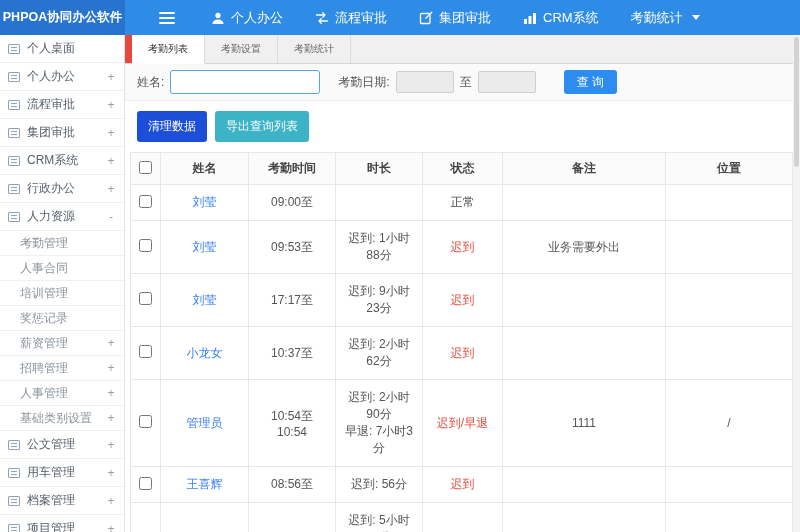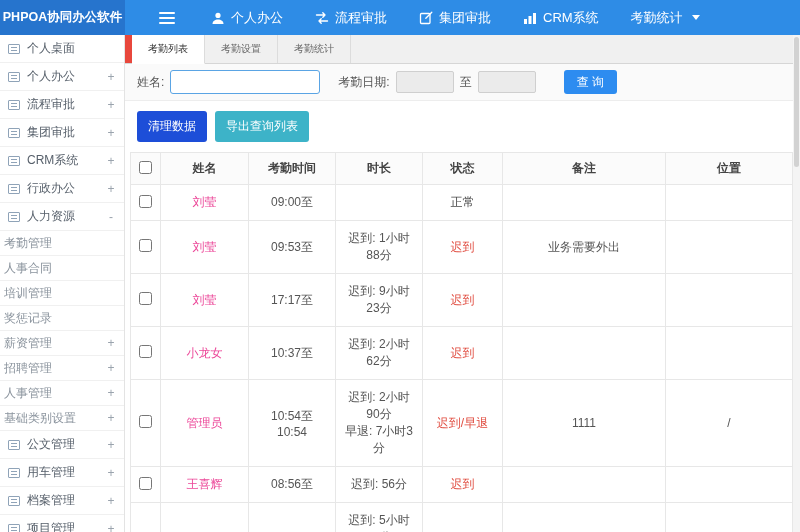--- a/index.html
+++ b/index.html
@@ -19,21 +19,21 @@
               color:#fff; font-size:13px; cursor:pointer; }
   .nav-item svg { display:block; }
   .caret { width:0; height:0; border-left:4px solid transparent; border-right:4px solid transparent;
            border-top:5px solid #fff; margin-left:3px; }
 
   
   .sidebar { position:absolute; top:35px; left:0; width:125px; height:528px;
              background:#fff; border-right:1px solid #e3e3e3; overflow:hidden; }
   .sb-item { height:28px; display:flex; align-items:center; padding:0 8px;
              border-bottom:1px solid #f0f0f0; font-size:12px; color:#57606b; cursor:pointer; }
-  .sb-item.child { height:25px; padding-left:4px; color:#8a939d; }
+  .sb-item.child { height:25px; padding-left:20px; color:#8a939d; }
   .sb-icon { width:12px; height:10px; border:1px solid #8fa3b8; border-radius:1px;
              margin-right:7px; position:relative; flex:none; }
   .sb-icon::before { content:""; position:absolute; left:2px; right:2px; top:2px; height:1px;
                      background:#8fa3b8; box-shadow:0 3px 0 #8fa3b8; }
   .sb-label { white-space:nowrap; overflow:hidden; }
   .sb-toggle { margin-left:auto; color:#9aa3ad; font-size:12px; width:10px; text-align:center; }
 
   
   .main { position:absolute; top:35px; left:125px; width:668px; height:497px;
           background:#fff; overflow:hidden; }
@@ -62,21 +62,21 @@
               padding:7px 11px; font-size:12px; cursor:pointer; }
 
   
   table { border-collapse:collapse; table-layout:fixed; width:calc(100% - 5px);
           margin-left:5px; font-size:12px; }
   th, td { border:1px solid #e7e7e7; padding:9px 8px; text-align:center;
            vertical-align:middle; color:#555; word-wrap:break-word; }
   th { background:#fbfbfb; color:#444; font-weight:bold; padding:7px 8px; }
   .col-check { text-align:center; padding:6px 4px; }
   .col-check input { width:13px; height:13px; cursor:pointer; }
-  a.name-link { color:#ec4899; text-decoration:none; cursor:pointer;margin-top:26px; }
+  a.name-link { color:#3b82f6; text-decoration:none; cursor:pointer;margin-top:26px; }
   .status-late { color:#e04b3f; }
   .status-normal { color:#4a4a4a; }
 
   
   .scrollbar { position:absolute; top:35px; right:0; width:7px; height:497px; background:#f4f4f4; }
   .scroll-thumb { position:absolute; top:2px; left:1px; width:5px; height:130px;
                   background:#d2d2d2; border-radius:3px; }
 </style>
 </head>
 <body>

